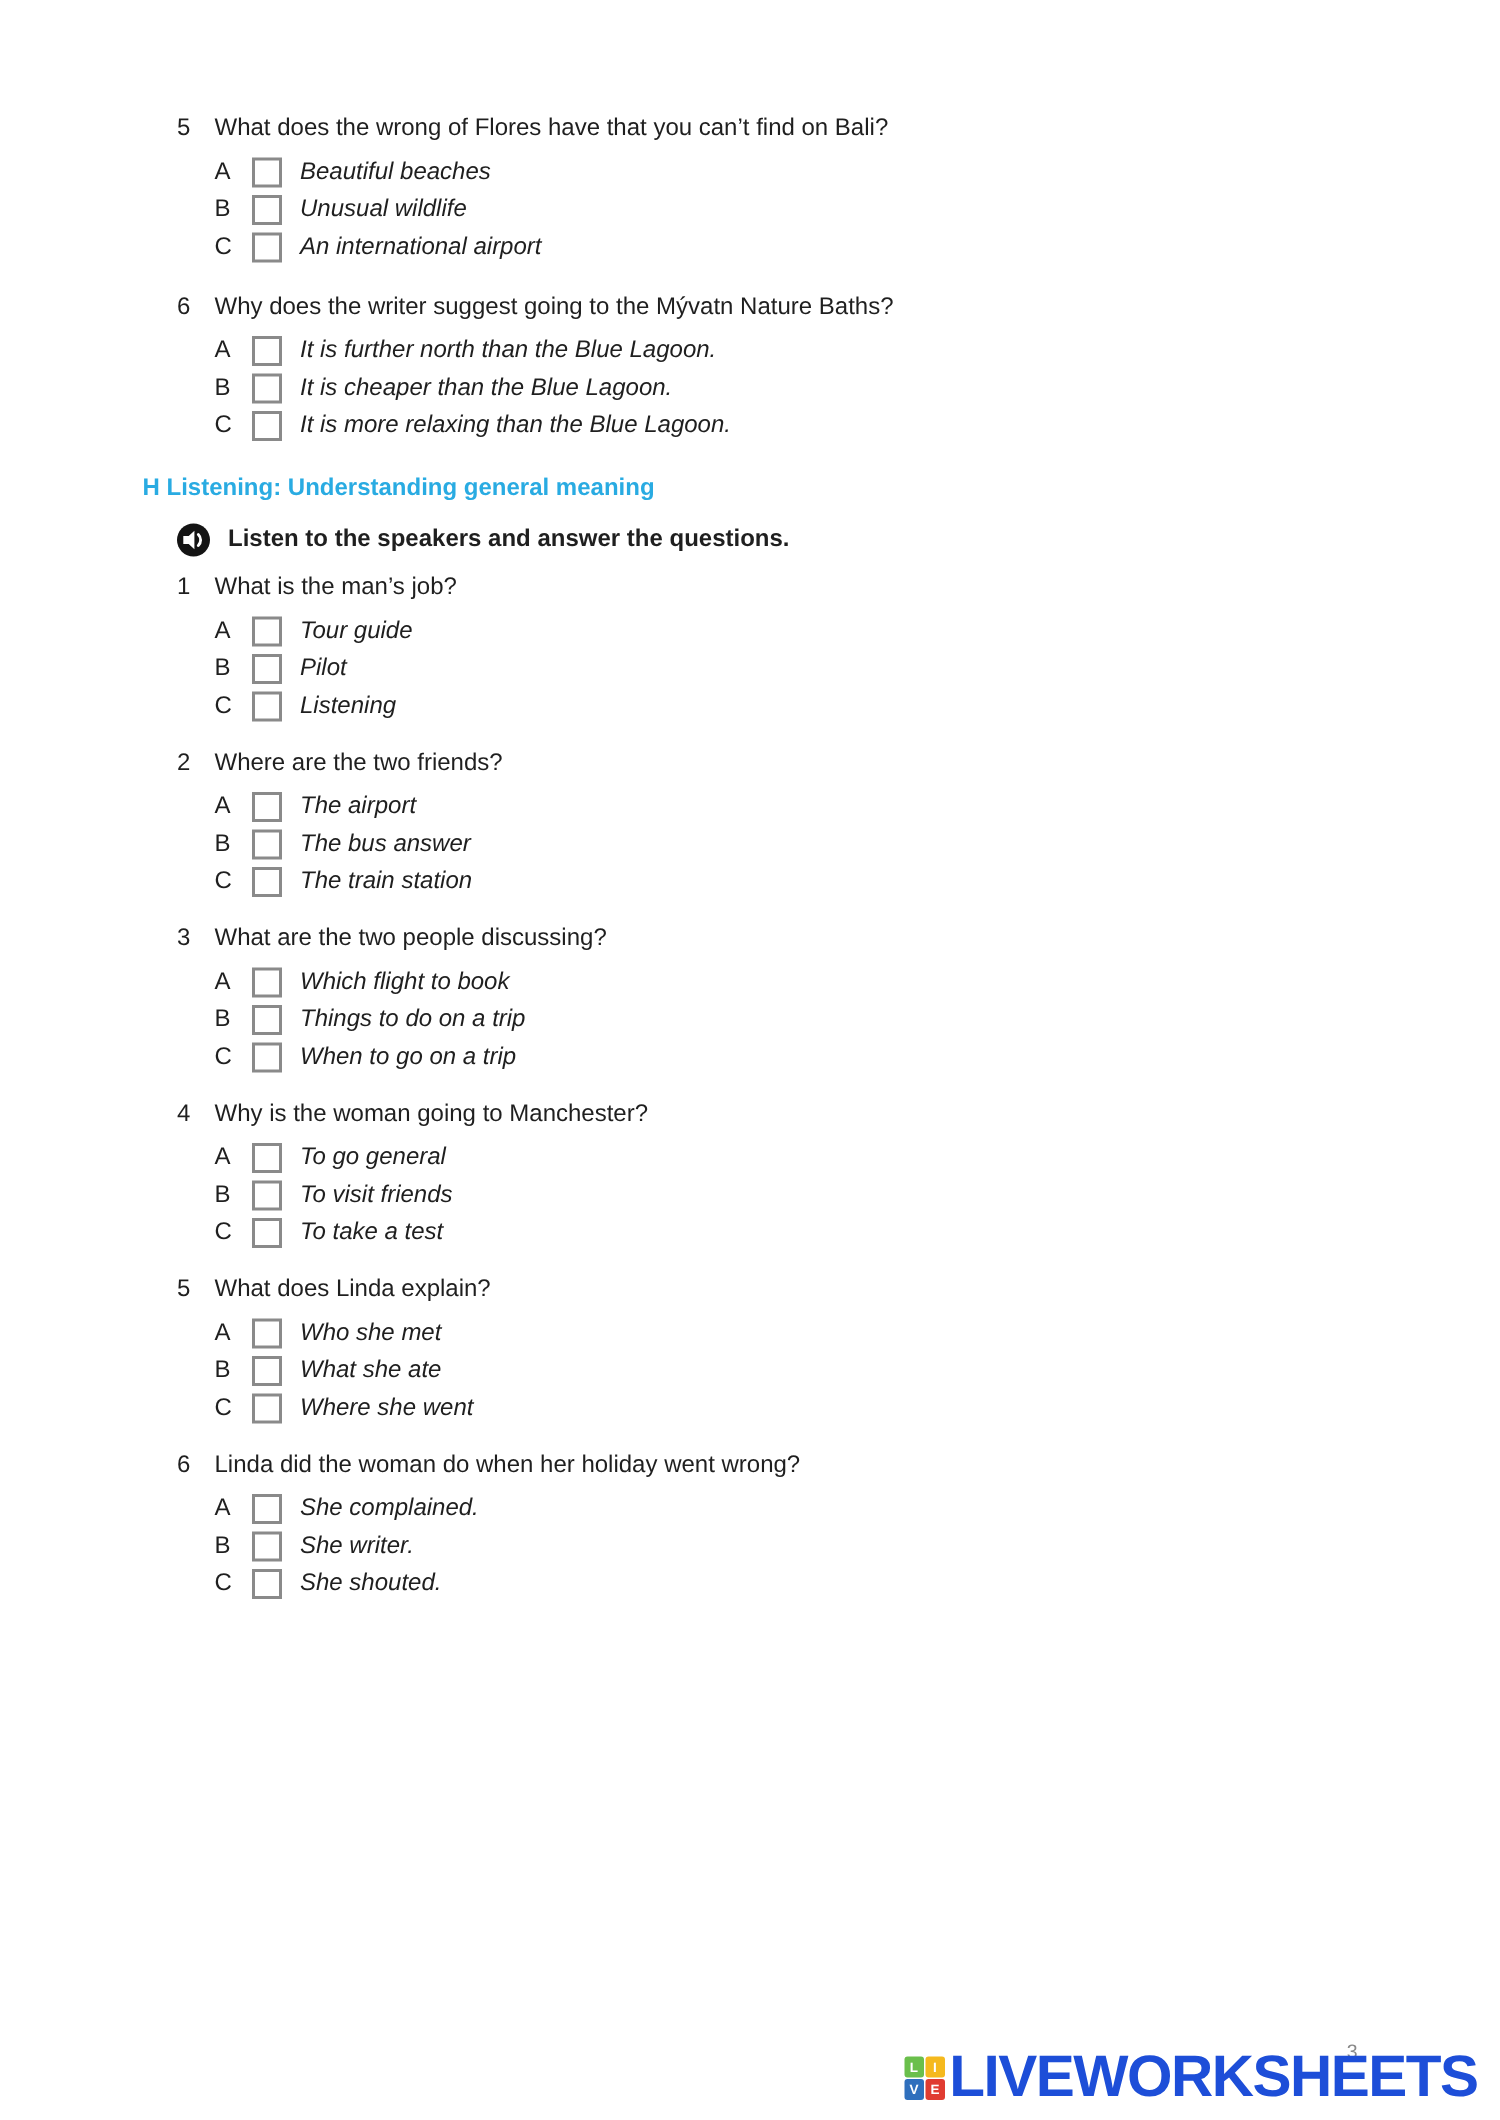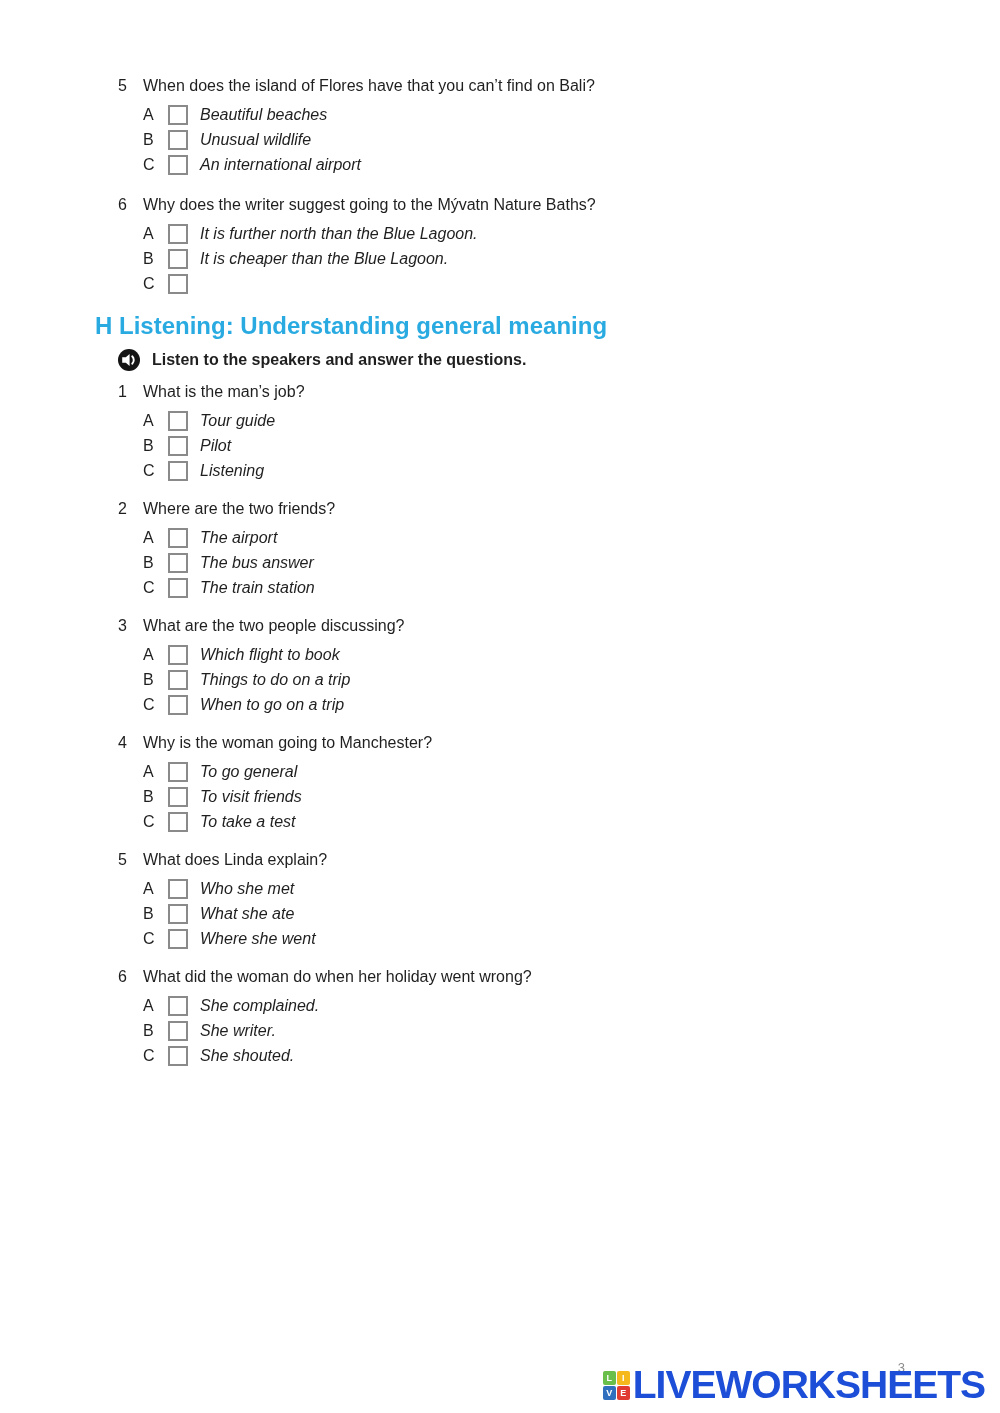--- a/index.html
+++ b/index.html
@@ -22,21 +22,21 @@
   .opt { display:flex; align-items:center; height:25px; margin-left:25px; }
   .opt .letter { width:25px; flex:none; }
   .checkbox {
     width:16px; height:16px; flex:none;
     border:2px solid #8a8a8a; background:#fff;
     margin-right:12px; cursor:pointer;
   }
   .olabel { white-space:nowrap;font-style:italic; }
 
   .heading {
-    font-size:24px; font-weight:bold; color:#29abe2;
+    font-size:16px; font-weight:bold; color:#29abe2;
     margin:10px 0 10px -23px; line-height:24px;
   }
   .audio-row { display:flex; align-items:center; gap:11px; margin:0 0 10px -1px; }
   .audio-icon { width:24px; height:24px; flex:none; cursor:pointer; display:inline-block; }
   .instruction { font-weight:bold; }
 
   .pagenum {
     position:absolute; right:95px; bottom:38px;
     font-size:13px; color:#8a8a8a;
   }
@@ -58,21 +58,21 @@
   }
 </style>
 </head>
 <body>
 
 <div class="content">
 
   <section class="qblock">
     <div class="qline">
       <span class="qnum">5</span>
-      <span class="qtext">When does the island of Flores have that you can’t find on Bali?</span>
+      <span class="qtext">What does the wrong of Flores have that you can’t find on Bali?</span>
     </div>
     <div class="opt">
       <span class="letter">A</span>
       <span class="checkbox"></span>
       <span class="olabel">Beautiful beaches</span>
     </div>
     <div class="opt">
       <span class="letter">B</span>
       <span class="checkbox"></span>
       <span class="olabel">Unusual wildlife</span>
@@ -95,20 +95,21 @@
       <span class="olabel">It is further north than the Blue Lagoon.</span>
     </div>
     <div class="opt">
       <span class="letter">B</span>
       <span class="checkbox"></span>
       <span class="olabel">It is cheaper than the Blue Lagoon.</span>
     </div>
     <div class="opt">
       <span class="letter">C</span>
       <span class="checkbox"></span>
+      <span class="olabel">It is more relaxing than the Blue Lagoon.</span>
     </div>
   </section>
 
   <h2 class="heading">H Listening: Understanding general meaning</h2>
 
   <div class="audio-row">
     <span class="audio-icon">
       <svg width="24" height="24" viewBox="0 0 24 24">
         <circle cx="12" cy="12" r="11" fill="#141414"></circle>
         <polygon points="5.2,9.3 8.8,9.3 12.6,5.9 12.6,18.1 8.8,14.7 5.2,14.7" fill="#ffffff"></polygon>
@@ -224,21 +225,21 @@
     <div class="opt">
       <span class="letter">C</span>
       <span class="checkbox"></span>
       <span class="olabel">Where she went</span>
     </div>
   </section>
 
   <section class="qblock listening">
     <div class="qline">
       <span class="qnum">6</span>
-      <span class="qtext">What did the woman do when her holiday went wrong?</span>
+      <span class="qtext">Linda did the woman do when her holiday went wrong?</span>
     </div>
     <div class="opt">
       <span class="letter">A</span>
       <span class="checkbox"></span>
       <span class="olabel">She complained.</span>
     </div>
     <div class="opt">
       <span class="letter">B</span>
       <span class="checkbox"></span>
       <span class="olabel">She writer.</span>

